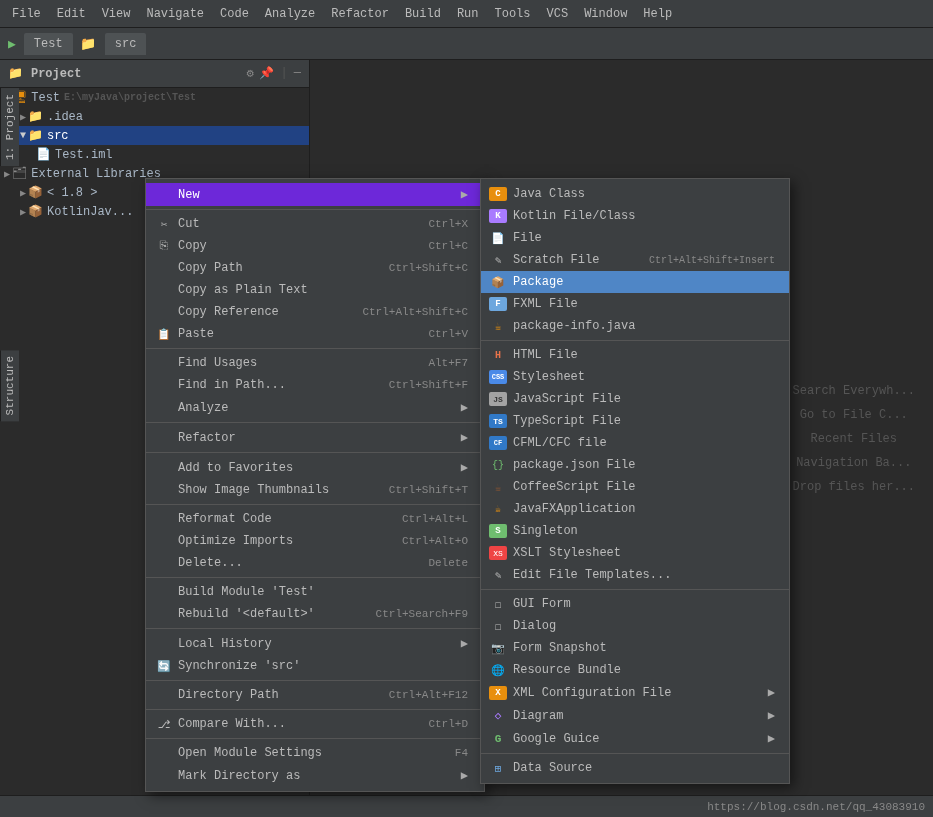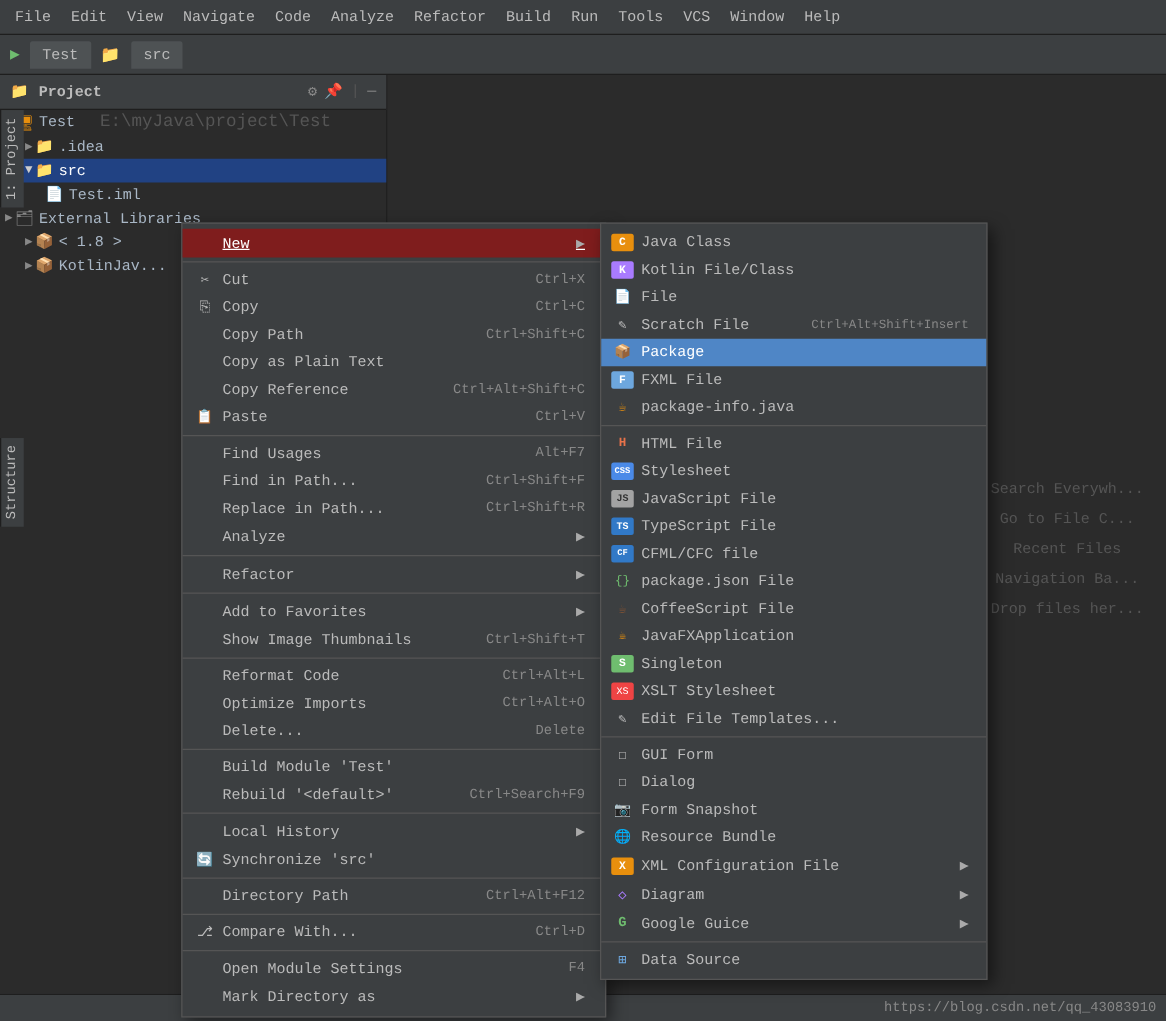--- a/index.html
+++ b/index.html
@@ -108,21 +108,21 @@
     }
     .ctx-item {
       display: flex;
       align-items: center;
       padding: 4px 16px 4px 10px;
       cursor: pointer;
       color: #bbbbbb;
       font-size: 12px;
       gap: 6px;
     }
-    .ctx-item.highlighted { background: #7f1d1d; color: #ffffff; text-decoration: underline; }
+    .ctx-item.highlighted { background: #6d28d9; color: #ffffff; }
     .ctx-item .shortcut {
       margin-left: auto;
       color: #888;
       font-size: 11px;
     }
     .ctx-separator {
       height: 1px;
       background: #555;
       margin: 3px 0;
     }
@@ -232,21 +232,21 @@
         <span>📌</span>
         <span style="color:#555;">|</span>
         <span>—</span>
       </div>
     </div>
 
     <div class="tree-item">
       <span class="tree-arrow">▼</span>
       <span class="tree-icon" style="color:#e88f0d;">🖥</span>
       <span>Test</span>
-      <span style="color:#555; margin-left:20px; font-size:14px;">E:\myJava\project\Test</span>
+      <span style="color:#555; margin-left:4px; font-size:10px;font-weight:bold;">E:\myJava\project\Test</span>
     </div>
     <div class="tree-item">
       <span class="indent" style="width:16px;"></span>
       <span class="tree-arrow">▶</span>
       <span class="tree-icon icon-folder">📁</span>
       <span>.idea</span>
     </div>
     <div class="tree-item highlighted" style="background:#214283;">
       <span class="indent" style="width:16px;"></span>
       <span class="tree-arrow" style="color:#ccc;">▼</span>
@@ -317,25 +317,20 @@
       <div class="ctx-separator"></div>
       <div class="ctx-item">
         <span class="ctx-icon"></span>
         <span>Find Usages</span>
         <span class="shortcut">Alt+F7</span>
       </div>
       <div class="ctx-item">
         <span class="ctx-icon"></span>
         <span>Find in Path...</span>
         <span class="shortcut">Ctrl+Shift+F</span>
-      </div>
-      <div class="ctx-item">
-        <span class="ctx-icon"></span>
-        <span>Replace in Path...</span>
-        <span class="shortcut">Ctrl+Shift+R</span>
       </div>
       <div class="ctx-item">
         <span class="ctx-icon"></span>
         <span>Analyze</span>
         <span class="ctx-arrow">▶</span>
       </div>
       <div class="ctx-separator"></div>
       <div class="ctx-item">
         <span class="ctx-icon"></span>
         <span>Refactor</span>

